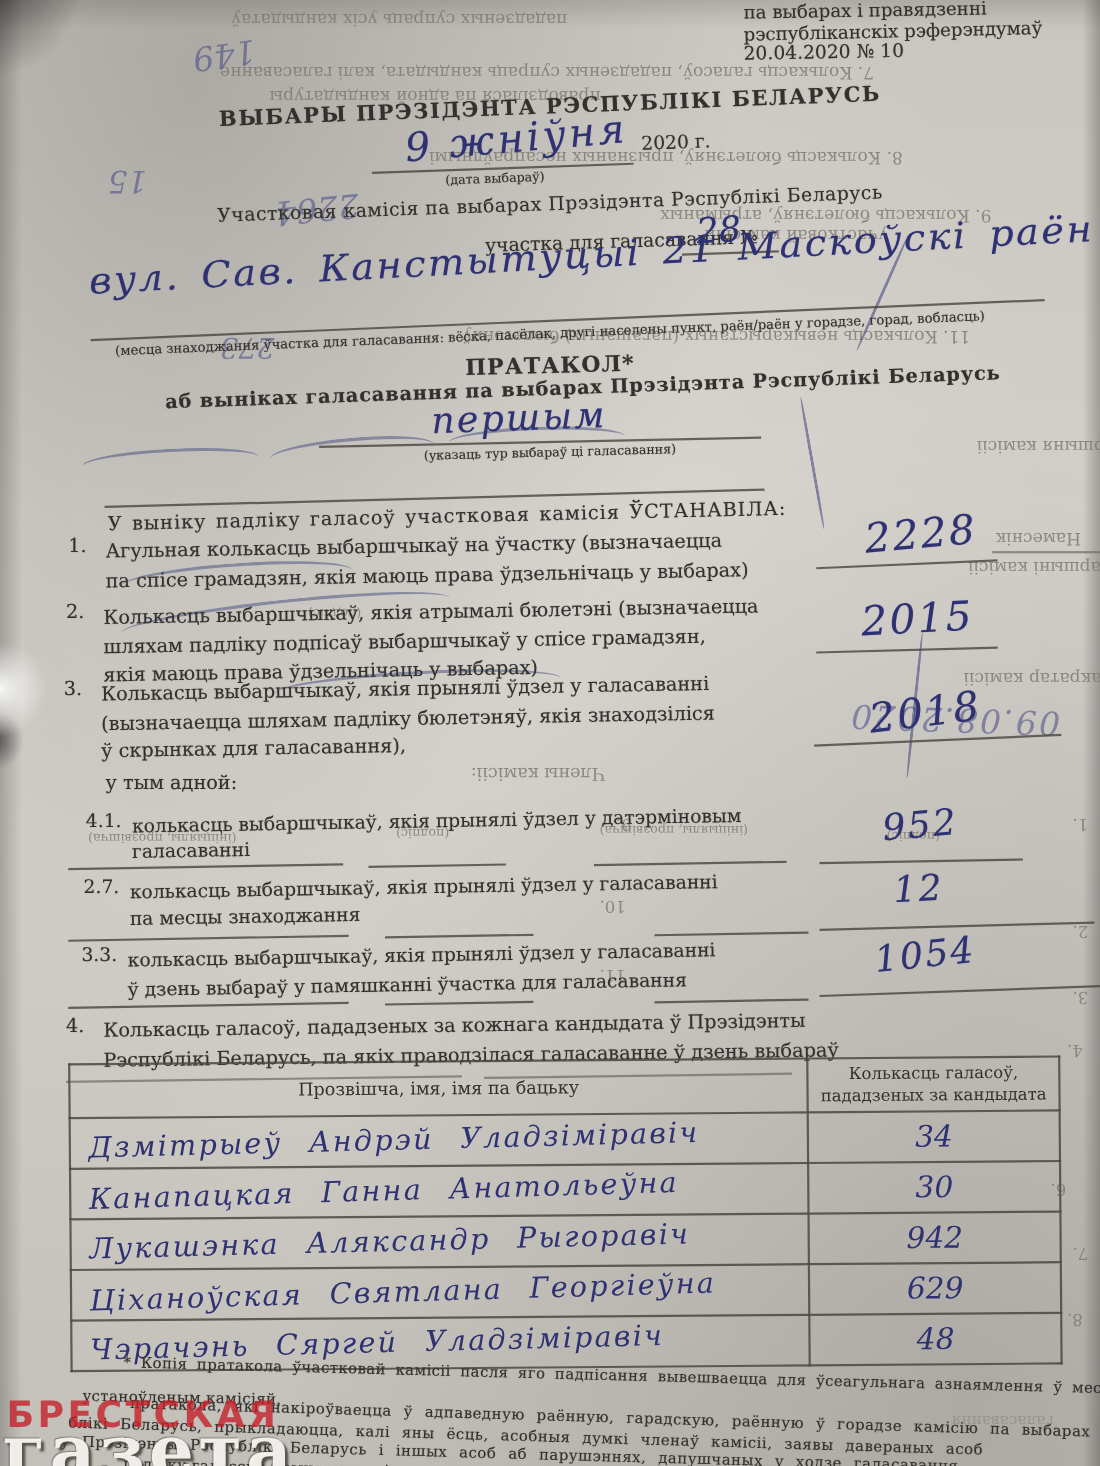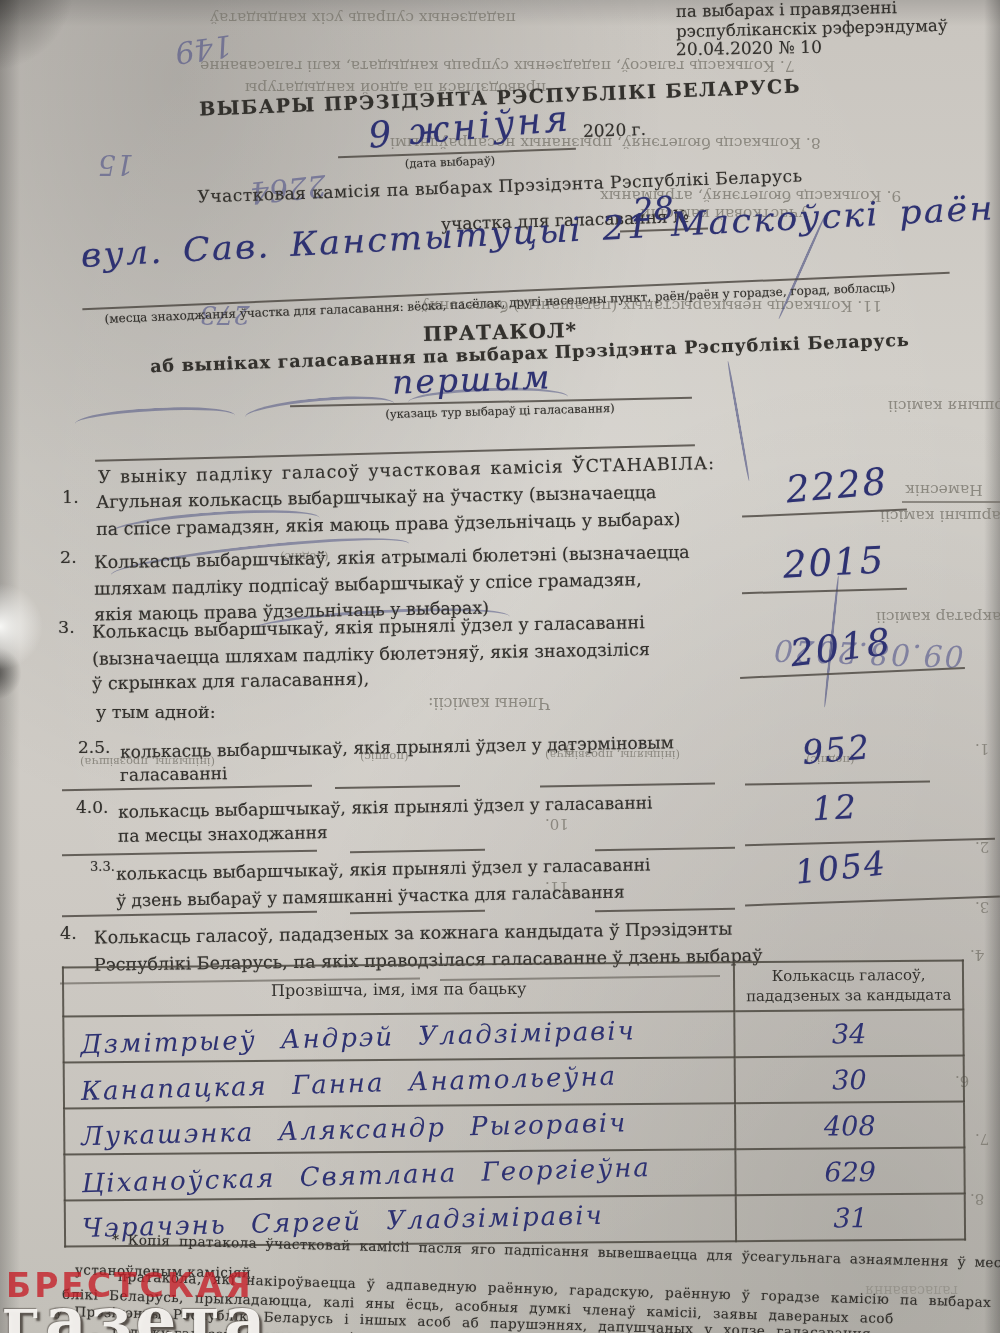--- a/index.html
+++ b/index.html
@@ -140,39 +140,39 @@
 
   <div class="p" style="left:58px;top:617px;font-size:17.5px;">3.</div>
   <div class="p" style="left:92px;top:617px;font-size:17.5px;transform:rotate(-1deg);">Колькасць выбаршчыкаў, якія прынялі ўдзел у галасаванні</div>
   <div class="p" style="left:92px;top:644px;font-size:17.5px;transform:rotate(-1deg);">(вызначаецца шляхам падліку бюлетэняў, якія знаходзіліся</div>
   <div class="p" style="left:92px;top:671px;font-size:17.5px;transform:rotate(-1deg);">ў скрынках для галасавання),</div>
   <div class="hand" style="left:790px;top:626px;font-size:37px;letter-spacing:2px;transform:rotate(-7deg);">2018</div>
   <div class="ul" style="left:740px;top:672px;width:225px;transform:rotate(-2.5deg);"></div>
 
   <div class="p" style="left:96px;top:702px;font-size:17.5px;">у тым адной:</div>
 
-  <div class="p" style="left:78px;top:737px;font-size:17px;">2.5.</div>
+  <div class="p" style="left:78px;top:737px;font-size:17px;">4.1.</div>
   <div class="p" style="left:120px;top:737px;font-size:17px;transform:rotate(-1deg);">колькасць выбаршчыкаў, якія прынялі ўдзел у датэрміновым</div>
   <div class="p" style="left:120px;top:764px;font-size:17px;transform:rotate(-1deg);">галасаванні</div>
   <div class="hand" style="left:802px;top:730px;font-size:33px;letter-spacing:2px;transform:rotate(-5deg);">952</div>
   <div class="ul" style="left:62px;top:787px;width:250px;transform:rotate(-1deg);"></div>
   <div class="ul" style="left:335px;top:786px;width:125px;transform:rotate(-1deg);"></div>
   <div class="ul" style="left:540px;top:784px;width:175px;transform:rotate(-1deg);"></div>
   <div class="ul" style="left:745px;top:782px;width:185px;transform:rotate(-1deg);"></div>
 
-  <div class="p" style="left:76px;top:797px;font-size:17px;">4.0.</div>
+  <div class="p" style="left:76px;top:797px;font-size:17px;">2.7.</div>
   <div class="p" style="left:118px;top:797px;font-size:17px;transform:rotate(-1deg);">колькасць выбаршчыкаў, якія прынялі ўдзел у галасаванні</div>
   <div class="p" style="left:118px;top:824px;font-size:17px;transform:rotate(-1deg);">па месцы знаходжання</div>
   <div class="hand" style="left:812px;top:788px;font-size:33px;letter-spacing:2px;transform:rotate(-3deg);">12</div>
   <div class="ul" style="left:745px;top:841px;width:250px;transform:rotate(-1.5deg);"></div>
   <div class="ul" style="left:62px;top:852px;width:255px;transform:rotate(-1deg);"></div>
   <div class="ul" style="left:350px;top:850px;width:135px;transform:rotate(-1deg);"></div>
   <div class="ul" style="left:595px;top:848px;width:140px;transform:rotate(-1deg);"></div>
 
-  <div class="p" style="left:90px;top:859px;font-size:13px;">3.3.</div>
+  <div class="p" style="left:74px;top:859px;font-size:17px;">3.3.</div>
   <div class="p" style="left:116px;top:859px;font-size:17px;transform:rotate(-1deg);">колькасць выбаршчыкаў, якія прынялі ўдзел у галасаванні</div>
   <div class="p" style="left:116px;top:886px;font-size:17px;transform:rotate(-1deg);">ў дзень выбараў у памяшканні ўчастка для галасавання</div>
   <div class="hand" style="left:795px;top:848px;font-size:33px;letter-spacing:2px;transform:rotate(-6deg);">1054</div>
   <div class="ul" style="left:745px;top:900px;width:255px;transform:rotate(-2deg);"></div>
   <div class="ul" style="left:62px;top:913px;width:255px;transform:rotate(-1deg);"></div>
   <div class="ul" style="left:350px;top:911px;width:135px;transform:rotate(-1deg);"></div>
   <div class="ul" style="left:595px;top:909px;width:140px;transform:rotate(-1deg);"></div>
 
   <div class="p" style="left:60px;top:923px;font-size:17.5px;">4.</div>
   <div class="p" style="left:94px;top:923px;font-size:17.5px;transform:rotate(-0.8deg);">Колькасць галасоў, пададзеных за кожнага кандыдата ў Прэзідэнты</div>
@@ -196,29 +196,29 @@
     <tr>
       <td class="nm"><span class="hnm" style="transform:rotate(-1deg);display:inline-block;">Дзмітрыеў Андрэй Уладзіміравіч</span></td>
       <td class="vt"><span class="hvt">34</span></td>
     </tr>
     <tr>
       <td class="nm"><span class="hnm" style="transform:rotate(-1.2deg);display:inline-block;">Канапацкая Ганна Анатольеўна</span></td>
       <td class="vt"><span class="hvt">30</span></td>
     </tr>
     <tr>
       <td class="nm"><span class="hnm" style="transform:rotate(-1deg);display:inline-block;">Лукашэнка Аляксандр Рыгоравіч</span></td>
-      <td class="vt"><span class="hvt">408</span></td>
+      <td class="vt"><span class="hvt">942</span></td>
     </tr>
     <tr>
       <td class="nm"><span class="hnm" style="transform:rotate(-1.2deg);display:inline-block;">Ціханоўская Святлана Георгіеўна</span></td>
       <td class="vt"><span class="hvt">629</span></td>
     </tr>
     <tr>
       <td class="nm"><span class="hnm" style="transform:rotate(-1deg);display:inline-block;">Чэрачэнь Сяргей Уладзіміравіч</span></td>
-      <td class="vt"><span class="hvt">31</span></td>
+      <td class="vt"><span class="hvt">48</span></td>
     </tr>
   </tbody>
     </table>
 
   <div class="p" style="left:112px;top:1243px;font-size:13.5px;letter-spacing:.4px;word-spacing:4px;transform:rotate(1.5deg);">* Копія пратакола ўчастковай камісіі пасля яго падпісання вывешваецца для ўсеагульнага азнаямлення ў месцы,</div>
   <div class="p" style="left:75px;top:1263px;font-size:13.5px;letter-spacing:.4px;transform:rotate(1deg);">устаноўленым камісіяй.</div>
   <div class="p" style="left:118px;top:1281px;font-size:13.5px;letter-spacing:.5px;word-spacing:6px;transform:rotate(1.7deg);">пратакола, які накіроўваецца ў адпаведную раённую, гарадскую, раённую ў горадзе камісію па выбарах</div>
   <div class="p" style="left:62px;top:1298px;font-size:13.5px;letter-spacing:.5px;word-spacing:6px;transform:rotate(1.7deg);">блікі Беларусь, прыкладаюцца, калі яны ёсць, асобныя думкі членаў камісіі, заявы давераных асоб</div>
   <div class="p" style="left:55px;top:1314px;font-size:13.5px;letter-spacing:.5px;word-spacing:6px;transform:rotate(1.6deg);">у Прэзідэнты Рэспублікі Беларусь і іншых асоб аб парушэннях, дапушчаных у ходзе галасавання</div>
   <div class="p" style="left:112px;top:1328px;font-size:13.5px;letter-spacing:.4px;transform:rotate(1.5deg);">падліку галасоў і прынятыя па іх рашэнні камісіі</div>

